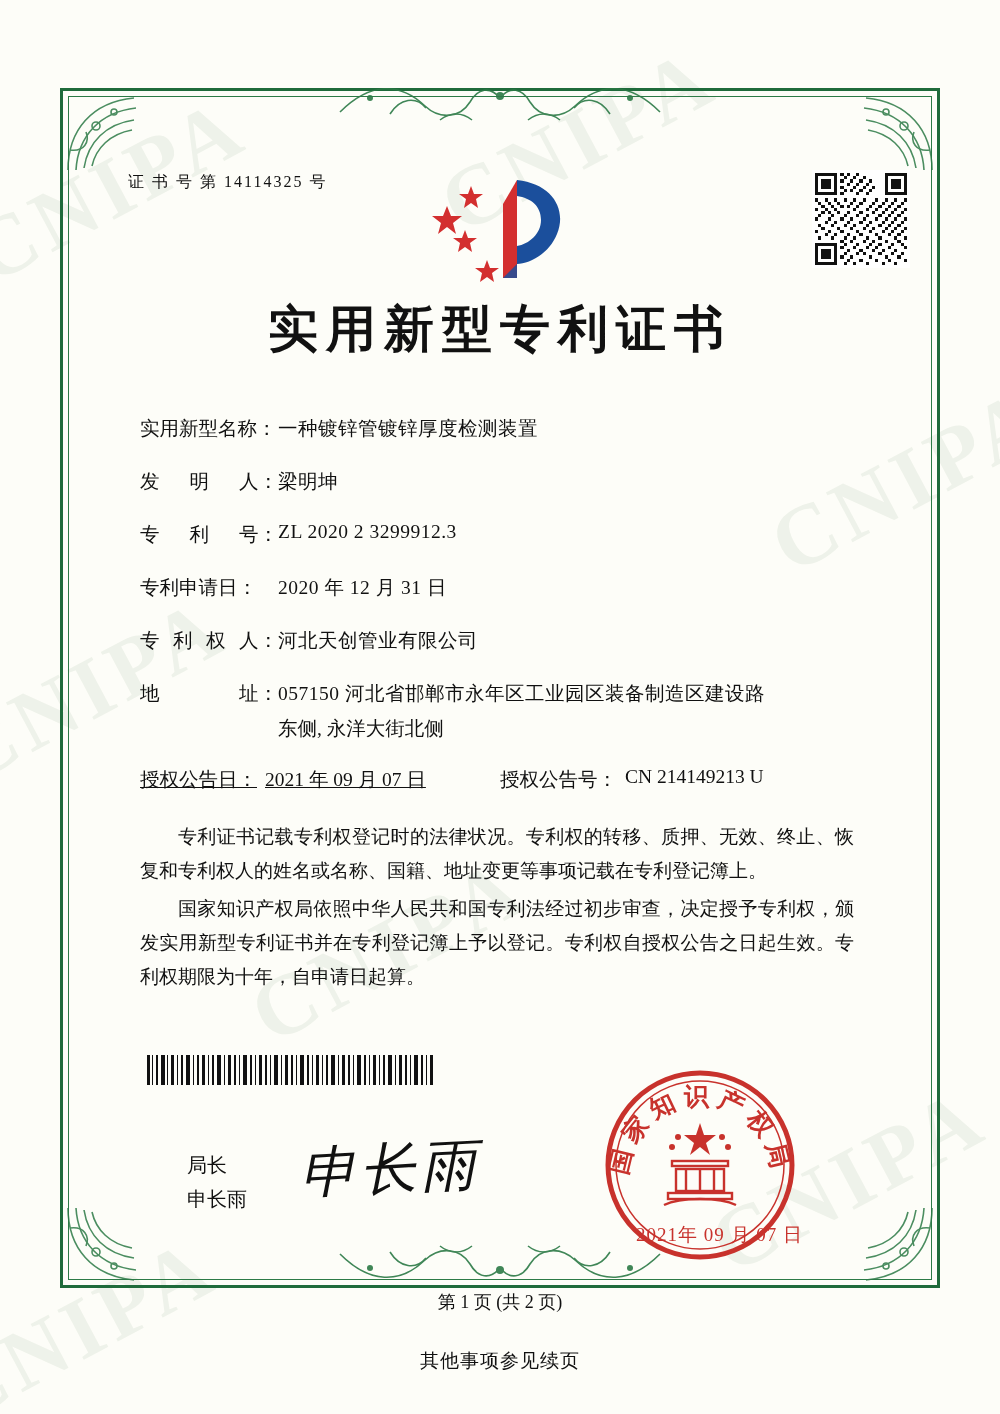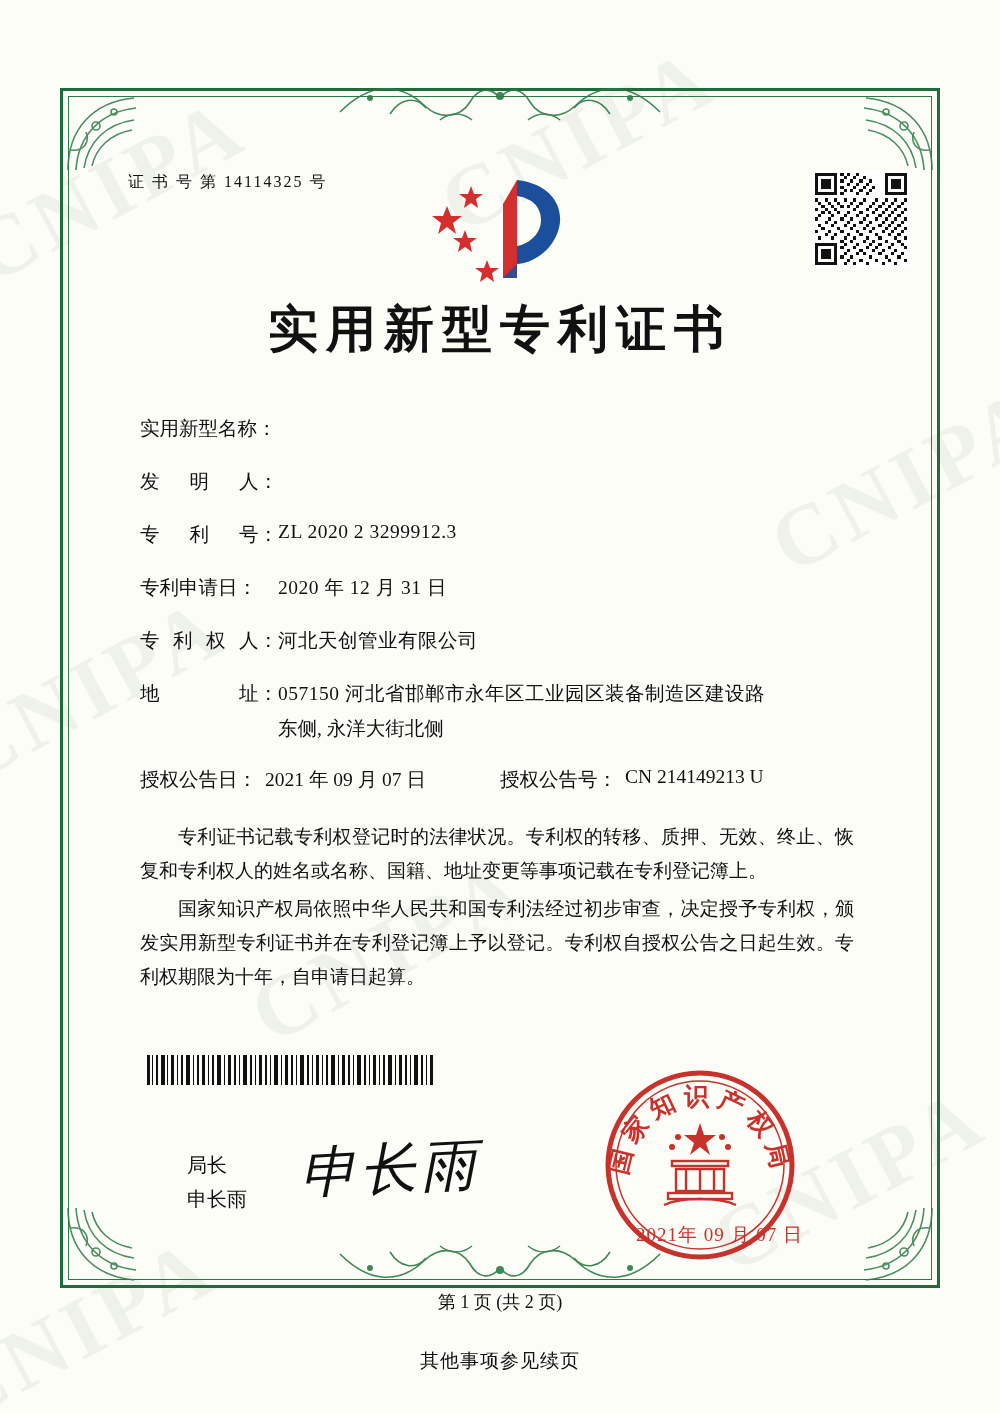--- a/index.html
+++ b/index.html
@@ -169,21 +169,21 @@
     margin-left: 138px;
     margin-top: -18px;
     margin-bottom: 24px;
     font-size: 19.5px;
   }
   .two-col {
     display: flex;
     align-items: flex-start;
     margin-bottom: 20px;
   }
-  .two-col .col-a { width: 360px; flex: 0 0 360px; display:flex; }
+  .two-col .col-a { width: 360px; flex: 0 0 360px; display:flex;text-decoration:underline; }
   .two-col .col-b { flex: 1; display:flex; }
   .two-col .lab { white-space: nowrap; }
   .two-col .val { margin-left: 8px; }
 
   
   .paras {
     position: absolute;
     left: 140px;
     top: 820px;
     width: 714px;
@@ -573,28 +573,30 @@
       </g>
     </svg>
   </div>
 
   <div class="main-title">实用新型专利证书</div>
 
   <div class="fields">
 
     <div class="field-row">
       <div class="f-label">实用新型名称：</div>
+      <div class="f-value">一种镀锌管镀锌厚度检测装置</div>
     </div>
 
     <div class="field-row">
       <div class="f-label spread">
         <span>发</span>
         <span>明</span>
         <span>人：</span>
       </div>
+      <div class="f-value">梁明坤</div>
     </div>
 
     <div class="field-row">
       <div class="f-label spread">
         <span>专</span>
         <span>利</span>
         <span>号：</span>
       </div>
       <div class="f-value sp">ZL 2020 2 3299912.3</div>
     </div>

